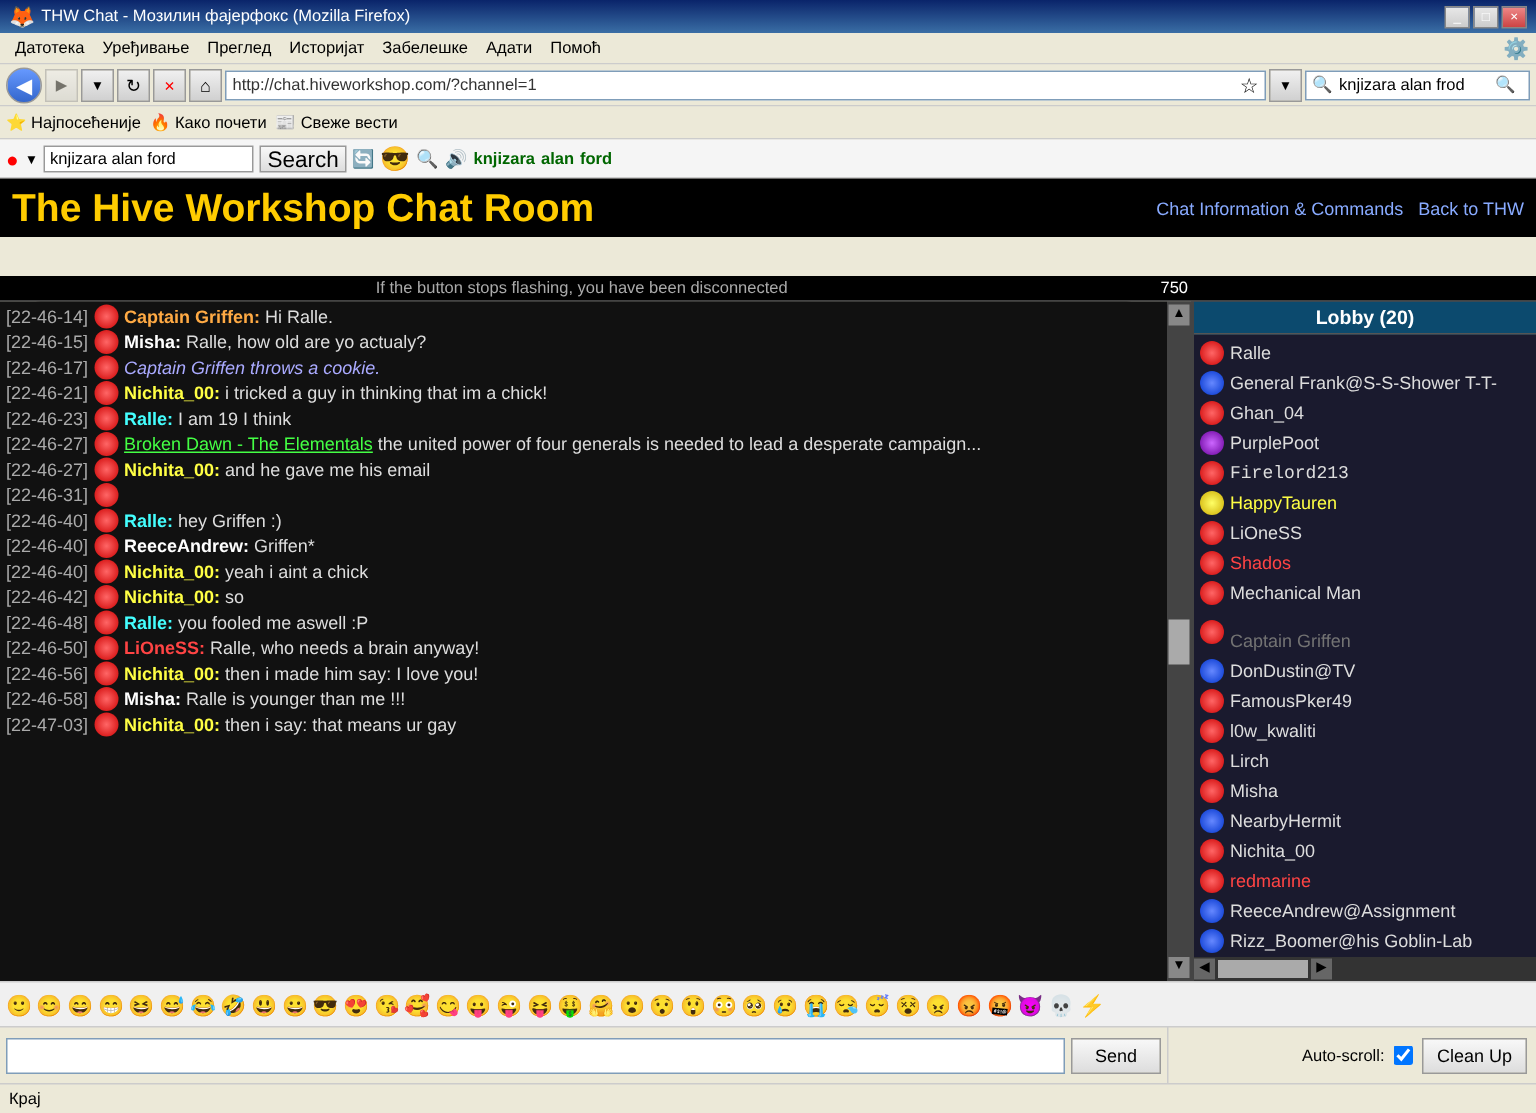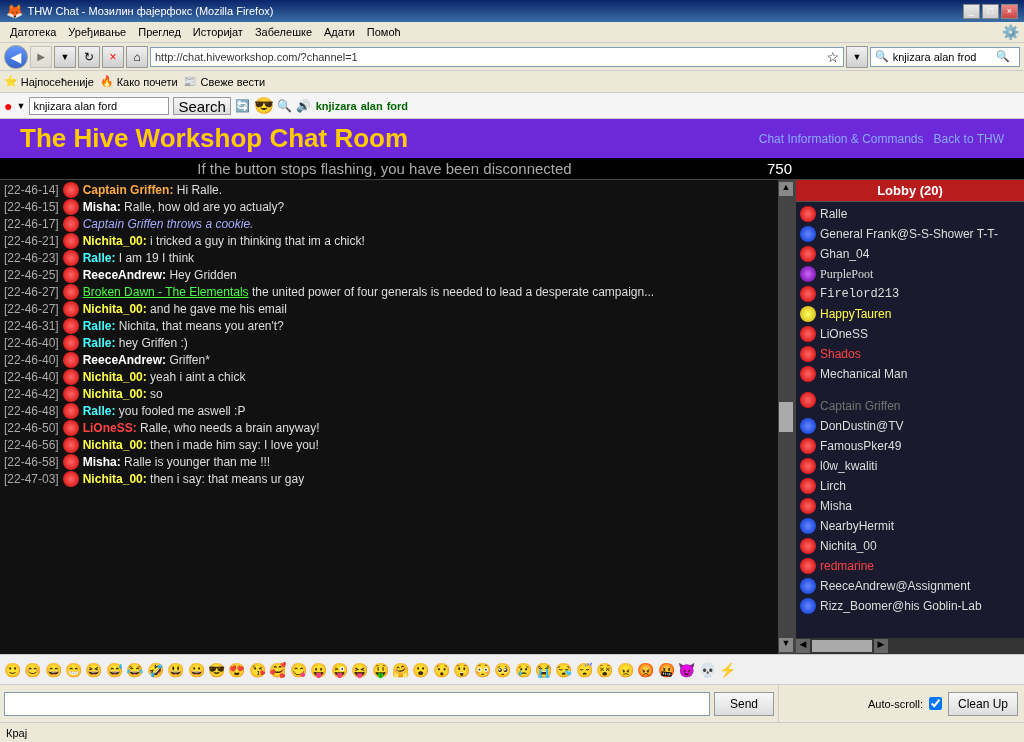--- a/index.html
+++ b/index.html
@@ -143,21 +143,21 @@
 
     #chat-sidebar {
       width: 230px;
       background: #1a1a2e;
       display: flex;
       flex-direction: column;
       border-left: 2px solid #444;
     }
 
     #sidebar-header {
-      background: #b91c1c;
+      background: #0c4a6e;
       color: #ffffff;
       text-align: center;
       padding: 3px;
       font-weight: bold;
       font-size: 13px;
       border-bottom: 1px solid #555;
     }
 
     #user-list {
       flex: 1;
@@ -235,48 +235,49 @@
     #cleanup-btn {
       width: 70px; height: 24px;
       background: linear-gradient(to bottom, #f8f8f8, #ddd);
       border: 1px solid #999;
       font-size: 12px;
       cursor: pointer;
     }
 
     
     #page-title-area {
-      background: #6d28d9;
+      background: #000000;
       display: flex;
       justify-content: space-between;
       align-items: center;
-      padding: 4px 20px;
+      padding: 4px 8px;
     }
 
     #page-title-text {
       color: #ffcc00;
       font-size: 26px;
       font-weight: bold;
       font-family: Arial Black, Arial, sans-serif;
     }
 
     #page-links {
       color: #88aaff;
       font-size: 12px;
     }
 
     #page-links a { color: #88aaff; text-decoration: none; }
 
     #disconnect-bar {
       background: black;
       color: #aaaaaa;
       text-align: center;
-      font-size: 15px;
+      font-size: 11px;
       padding: 2px;
       border-bottom: 1px solid #444;
+      margin-top: 26px;
     }
 
     
     #status-bar {
       background: #ece9d8;
       border-top: 1px solid #ccc;
       padding: 2px 6px;
       font-size: 11px;
       height: 20px;
       display: flex;
@@ -414,38 +415,32 @@
             <span class="msg-time">[22-46-21]</span>
             <div class="msg-avatar av-red"></div>
             <span class="msg-content"><span style="color: rgb(255, 255, 68); font-weight: bold;">Nichita_00:</span><span style="color: rgb(221, 221, 221);"> i tricked a guy in thinking that im a chick!</span></span>
           </div>
           <div class="msg-line">
             <span class="msg-time">[22-46-23]</span>
             <div class="msg-avatar av-red"></div>
             <span class="msg-content"><span style="color: rgb(68, 255, 255); font-weight: bold;">Ralle:</span><span style="color: rgb(221, 221, 221);"> I am 19 I think</span></span>
           </div>
           <div class="msg-line">
-            <span class="msg-time">[22-46-25]</span>
-            <div class="msg-avatar av-red"></div>
-            <span class="msg-content"><span style="color: rgb(255, 255, 255); font-weight: bold;">ReeceAndrew:</span><span style="color: rgb(221, 221, 221);"> Hey Gridden</span></span>
-          </div>
-          <div class="msg-line">
             <span class="msg-time">[22-46-27]</span>
             <div class="msg-avatar av-red"></div>
             <span class="msg-content"><span style="color: rgb(68, 255, 68); text-decoration: underline; cursor: pointer;">Broken Dawn - The Elementals</span><span style="color: rgb(221, 221, 221);"> the united power of four generals is needed to lead a desperate campaign...</span></span>
           </div>
           <div class="msg-line">
             <span class="msg-time">[22-46-27]</span>
             <div class="msg-avatar av-red"></div>
             <span class="msg-content"><span style="color: rgb(255, 255, 68); font-weight: bold;">Nichita_00:</span><span style="color: rgb(221, 221, 221);"> and he gave me his email</span></span>
           </div>
           <div class="msg-line">
             <span class="msg-time">[22-46-31]</span>
             <div class="msg-avatar av-red"></div>
-            <span class="msg-content"><span style="color: rgb(68, 255, 255); font-weight: bold;">Ralle:</span><span style="color: rgb(221, 221, 221);"> Nichita, that means you aren't?</span></span>
           </div>
           <div class="msg-line">
             <span class="msg-time">[22-46-40]</span>
             <div class="msg-avatar av-red"></div>
             <span class="msg-content"><span style="color: rgb(68, 255, 255); font-weight: bold;">Ralle:</span><span style="color: rgb(221, 221, 221);"> hey Griffen :)</span></span>
           </div>
           <div class="msg-line">
             <span class="msg-time">[22-46-40]</span>
             <div class="msg-avatar av-red"></div>
             <span class="msg-content"><span style="color: rgb(255, 255, 255); font-weight: bold;">ReeceAndrew:</span><span style="color: rgb(221, 221, 221);"> Griffen*</span></span>
@@ -505,21 +500,21 @@
           <div class="user-item">
             <div class="user-avatar av-blue"></div>
             <span class="user-name" style="color: rgb(221, 221, 221);">General Frank@S-S-Shower T-T-</span>
           </div>
           <div class="user-item">
             <div class="user-avatar av-red"></div>
             <span class="user-name" style="color: rgb(221, 221, 221);">Ghan_04</span>
           </div>
           <div class="user-item">
             <div class="user-avatar av-purple"></div>
-            <span class="user-name" style="color: rgb(221, 221, 221); font-family: Liberation Serif, serif;">PurplePoot</span>
+            <span class="user-name" style="color: rgb(221, 221, 221);">PurplePoot</span>
           </div>
           <div class="user-item">
             <div class="user-avatar av-red"></div>
             <span class="user-name" style="color: rgb(221, 221, 221); font-family: Liberation Mono, monospace;">Firelord213</span>
           </div>
           <div class="user-item">
             <div class="user-avatar av-yellow"></div>
             <span class="user-name" style="color: rgb(255, 255, 68);">HappyTauren</span>
           </div>
           <div class="user-item">

